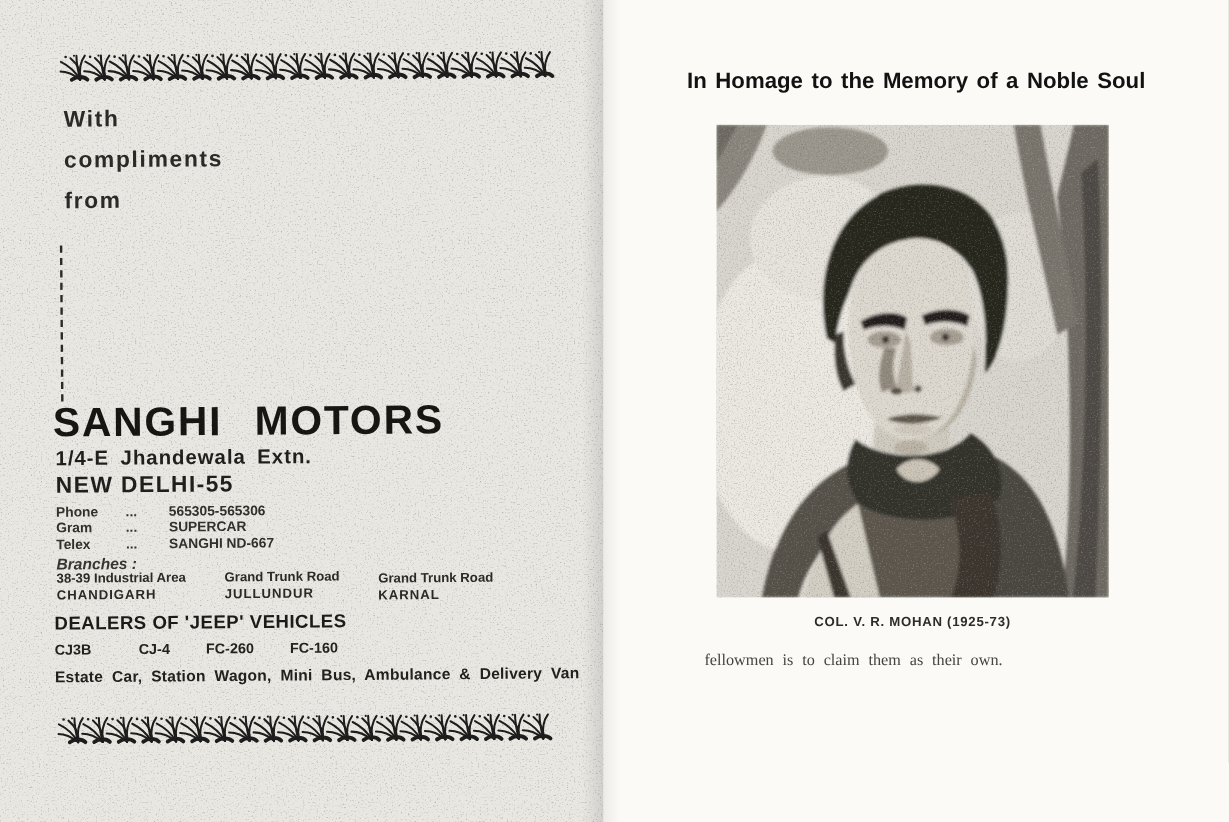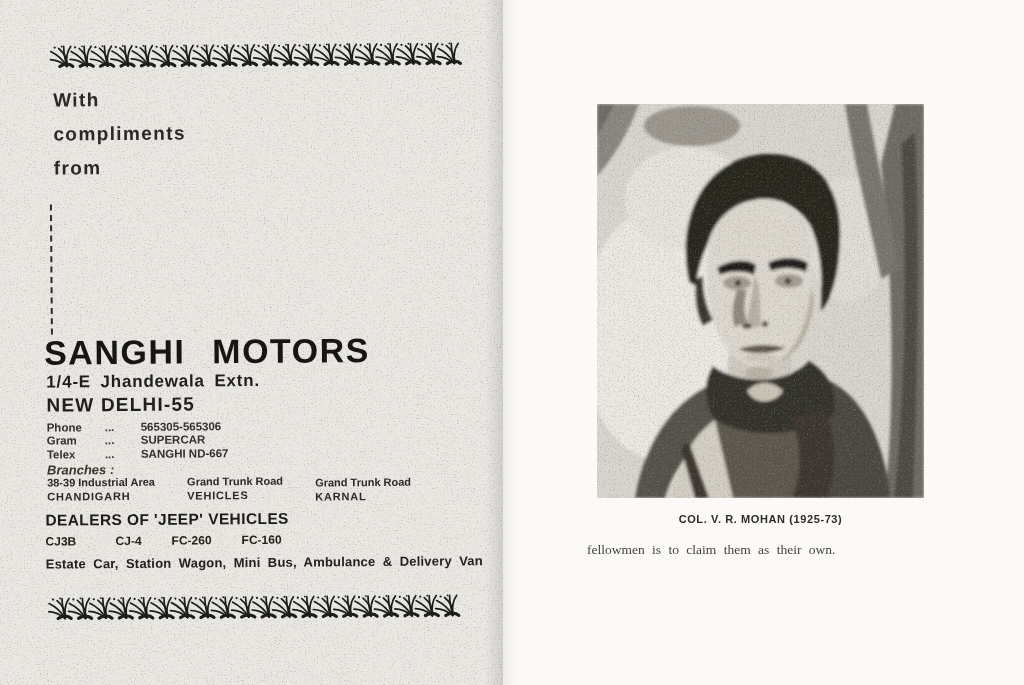--- a/index.html
+++ b/index.html
@@ -119,21 +119,21 @@
       </div>
 
       <div class="abs branches-label">Branches :</div>
 
       <div class="abs branch" style="left:46px;top:475px">
         <div class="b1">38-39 Industrial Area</div>
         <div class="b2">CHANDIGARH</div>
       </div>
       <div class="abs branch" style="left:186px;top:475px">
         <div class="b1">Grand Trunk Road</div>
-        <div class="b2">VEHICLES</div>
+        <div class="b2">JULLUNDUR</div>
       </div>
       <div class="abs branch" style="left:314px;top:477px">
         <div class="b1">Grand Trunk Road</div>
         <div class="b2">KARNAL</div>
       </div>
 
       <div class="abs dealers">DEALERS OF 'JEEP' VEHICLES</div>
 
       <div class="abs models">
         <span>CJ3B</span>
@@ -172,20 +172,21 @@
       <filter id="speckL" x="0" y="0" width="100%" height="100%">
         <feTurbulence type="fractalNoise" baseFrequency="0.7" numOctaves="3" seed="11"></feTurbulence>
         <feColorMatrix type="matrix" values="0 0 0 0 0.09  0 0 0 0 0.08  0 0 0 0 0.07  1.7 0 0 0 -0.98"></feColorMatrix>
       </filter>
       <rect width="503" height="685" filter="url(#speckL)" opacity="0.55"></rect>
     </svg>
   </section>
 
   <section class="page right-page">
 
+    <h2 class="homage-title" style="margin:0">In Homage to the Memory of a Noble Soul</h2>
 
     <svg class="photo" viewBox="0 0 327 394">
       <filter id="pblur">
           <feGaussianBlur stdDeviation="1.4"></feGaussianBlur>
         </filter>
       <filter id="pgrainD" x="0" y="0" width="100%" height="100%">
         <feTurbulence type="fractalNoise" baseFrequency="0.8" numOctaves="2" seed="4"></feTurbulence>
         <feColorMatrix type="matrix" values="0 0 0 0 0.05  0 0 0 0 0.05  0 0 0 0 0.04  1.5 0 0 0 -0.78"></feColorMatrix>
       </filter>
       <filter id="pgrainW" x="0" y="0" width="100%" height="100%">

